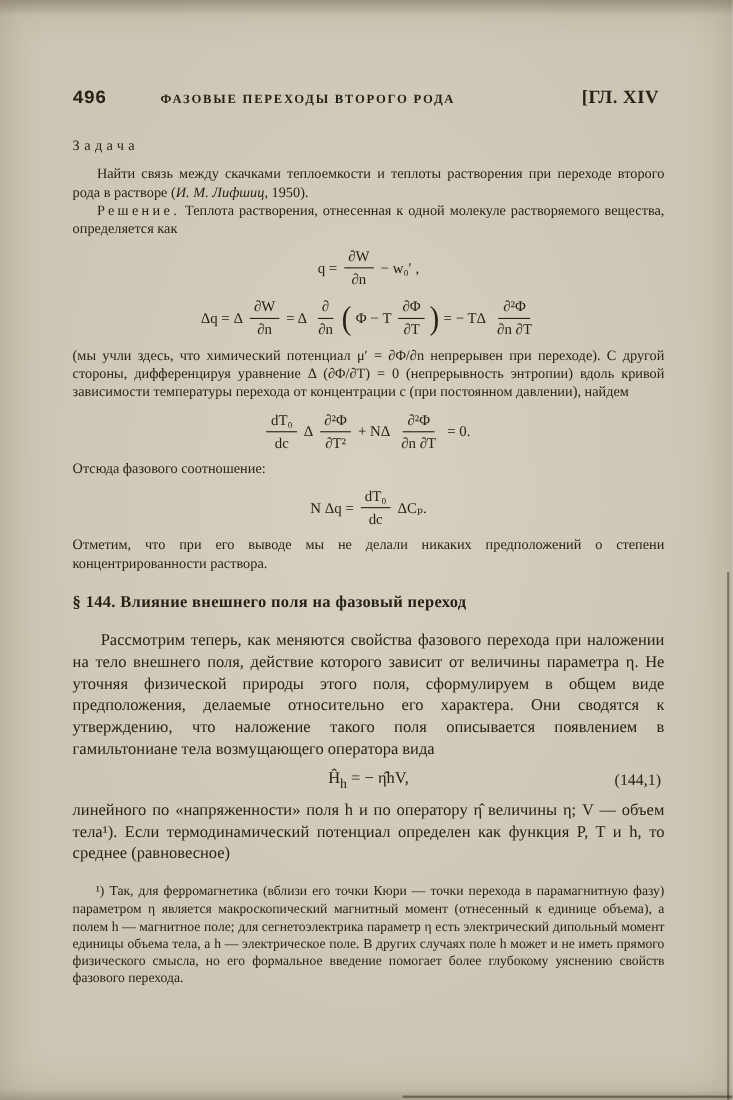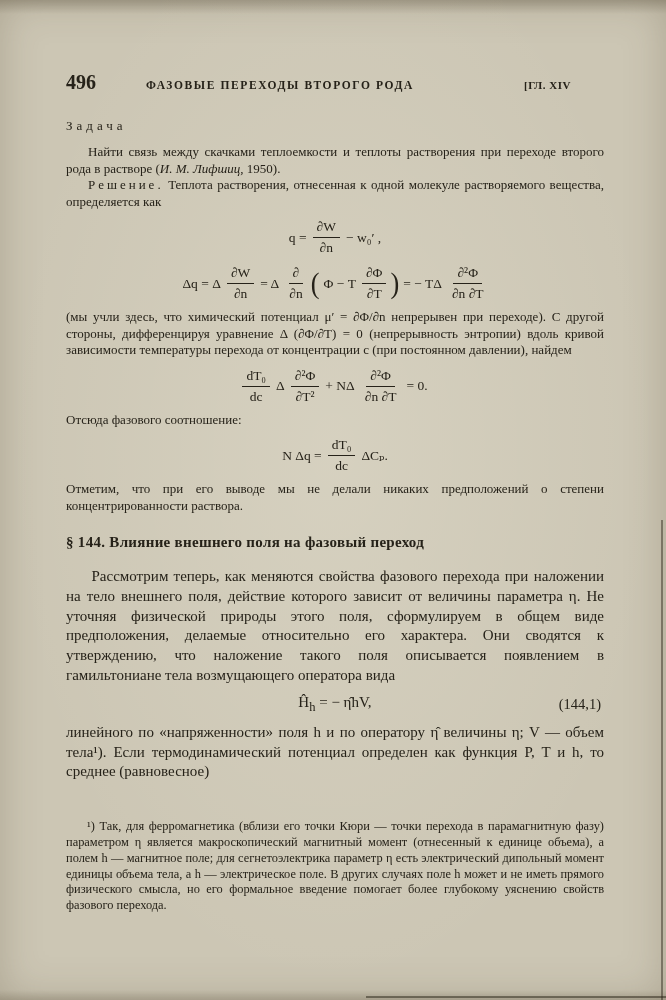--- a/index.html
+++ b/index.html
@@ -15,29 +15,29 @@
       linear-gradient(180deg, rgba(70,60,40,.28) 0, rgba(70,60,40,0) 14px),
       linear-gradient(0deg, rgba(70,60,40,.20) 0, rgba(70,60,40,0) 10px);
     color:#262219;
     overflow:hidden;
     box-shadow: inset 0 0 40px rgba(80,68,45,.25);
   }
   .content { padding:50px 62px 0 66px; }
 
   
   .header { display:flex; align-items:baseline; font-weight:bold; margin-bottom:24px; }
-  .page-num { width:80px; font-size:20px; }
+  .page-num { width:80px; font-size:17px;font-family:Liberation Mono, monospace; }
   .running-title { flex:1; text-align:left; font-size:11.5px; letter-spacing:1.6px; }
-  .chapter-ref { width:80px; text-align:left; font-size:11px; letter-spacing:.5px;margin-top:29px; }
+  .chapter-ref { width:80px; text-align:center; font-size:17px; letter-spacing:.5px;margin-top:29px; }
 
   
   .problem-heading { font-size:13px; font-weight:normal; letter-spacing:4px; margin:0 0 10px 0; }
   .small-text { font-size:13px; line-height:16.5px; text-align:justify; }
   .main-text  { font-size:15px; line-height:19.8px; text-align:justify; }
-  .footnote   { font-size:12.4px; line-height:15.8px; text-align:justify; margin-top:37px; }
+  .footnote   { font-size:12.4px; line-height:15.8px; text-align:justify; margin-top:16px; }
   .indent { text-indent:1.7em; }
   .spaced { letter-spacing:3px; }
   .it { font-style:italic; }
 
   
   .equation {
     display:flex; justify-content:center; align-items:center;
     margin:9px 0 7px 0; text-align:center; white-space:nowrap;
   }
   .equation > * { margin:0 3px; }

